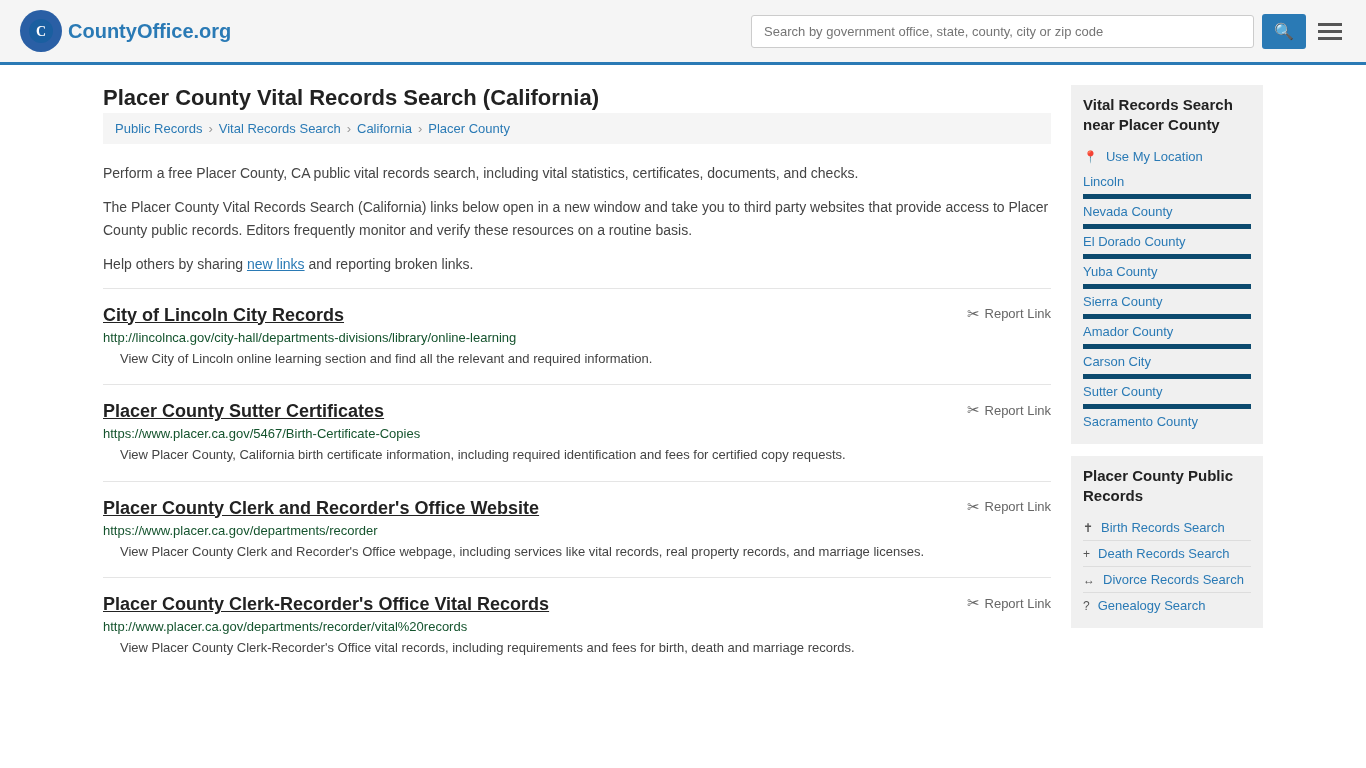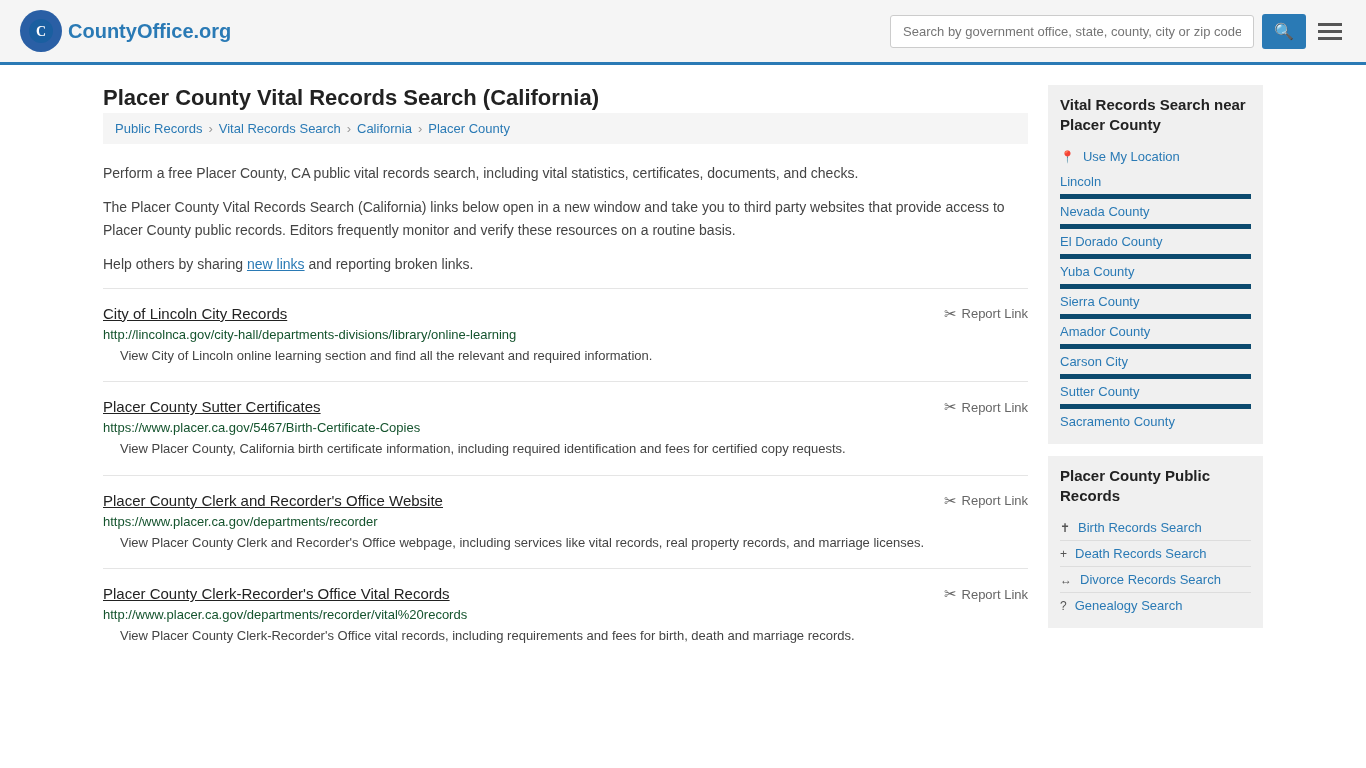--- a/index.html
+++ b/index.html
@@ -35,21 +35,21 @@
       font-weight: bold;
       color: #333;
     }
     #logo-text span { color: #2a7ab5; }
     #search-area {
       display: flex;
       align-items: center;
       gap: 8px;
     }
     #search-box {
-      width: 364px;
+      width: 503px;
       padding: 8px 12px;
       border: 1px solid #ccc;
       border-radius: 3px;
       font-size: 13px;
       color: #999;
     }
     #search-btn {
       background: #2a7ab5;
       border: none;
       color: white;
@@ -78,21 +78,21 @@
 
     
     #main-layout {
       display: flex;
       max-width: 1200px;
       margin: 20px auto;
       gap: 20px;
       padding: 0 20px;
     }
     #content { flex: 1; }
-    #sidebar { width: 215px; flex-shrink: 0; }
+    #sidebar { width: 192px; flex-shrink: 0; }
 
     
     #page-title {
       font-size: 22px;
       font-weight: bold;
       color: #222;
       margin-bottom: 2px;
     }
 
     
@@ -118,22 +118,22 @@
       border-top: 1px solid #e5e5e5;
       padding: 16px 0;
     }
     .record-header {
       display: flex;
       justify-content: space-between;
       align-items: flex-start;
       margin-bottom: 4px;
     }
     .record-title {
-      font-size: 15px;
-      font-weight: normal;
+      font-size: 18px;
+      font-weight: bold;
       color: #222;
       text-decoration: underline;
       cursor: pointer;
       text-align: right;
     }
     .report-link {
       display: flex;
       align-items: center;
       gap: 5px;
       color: #666;

